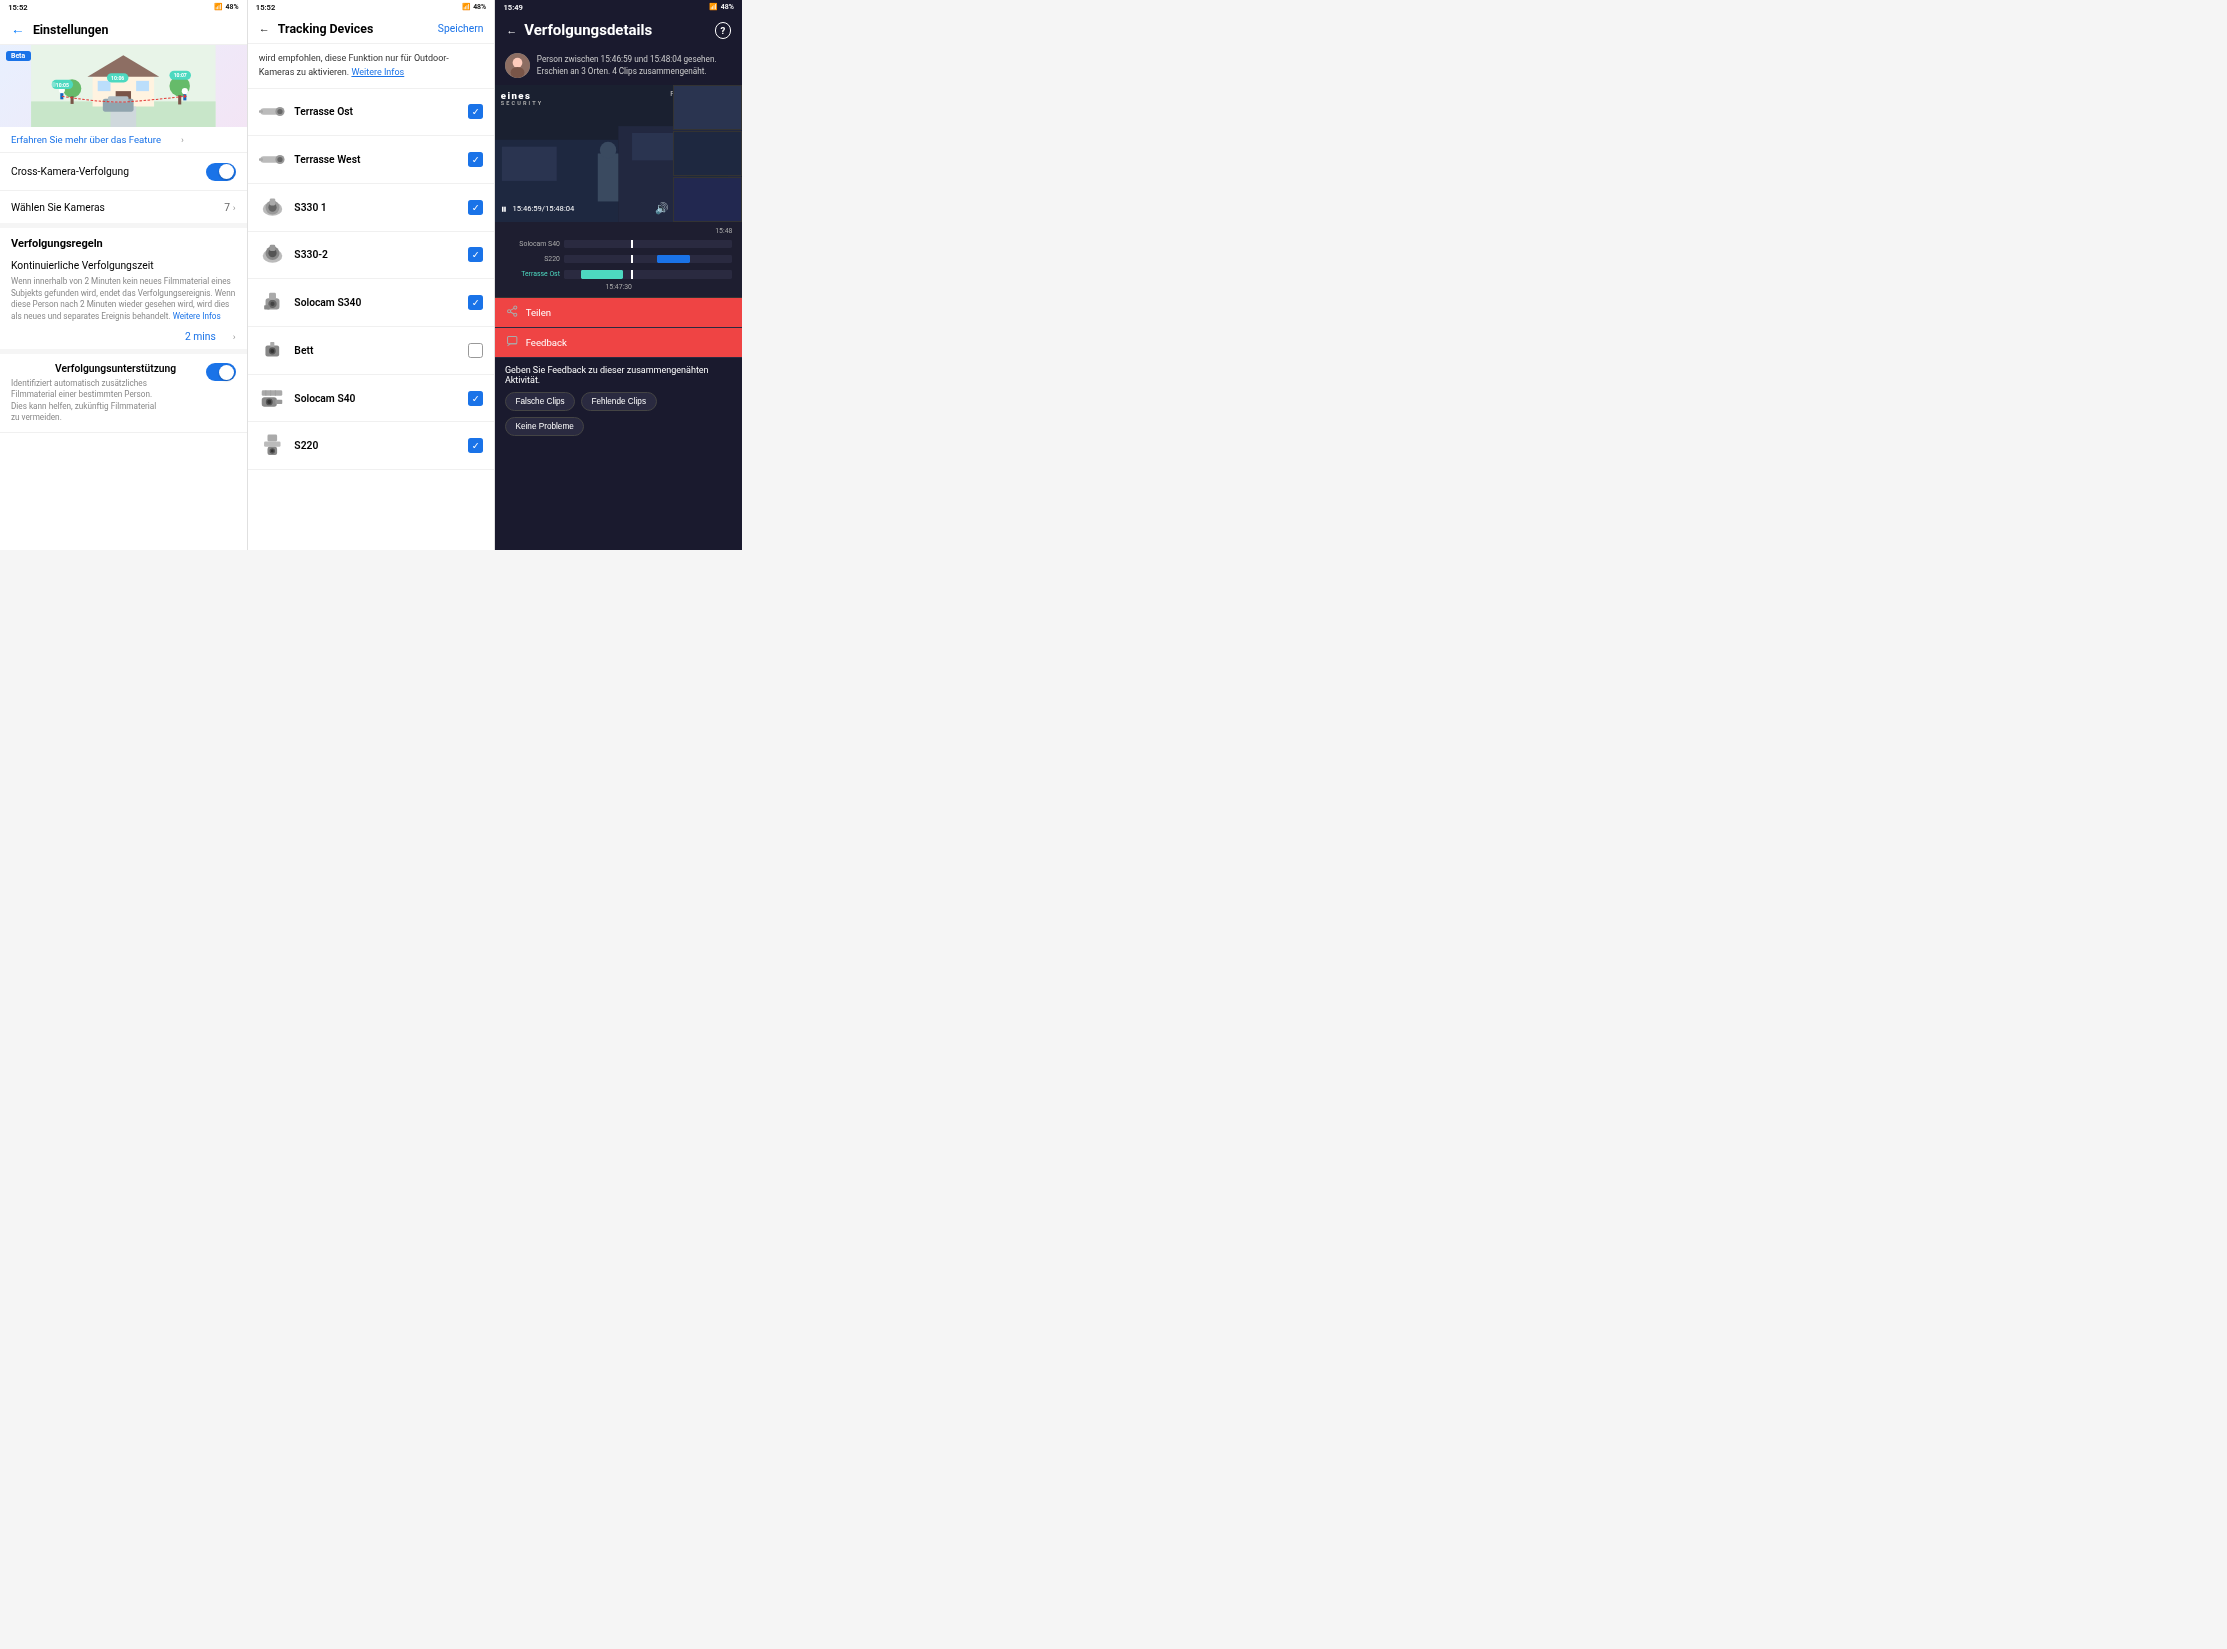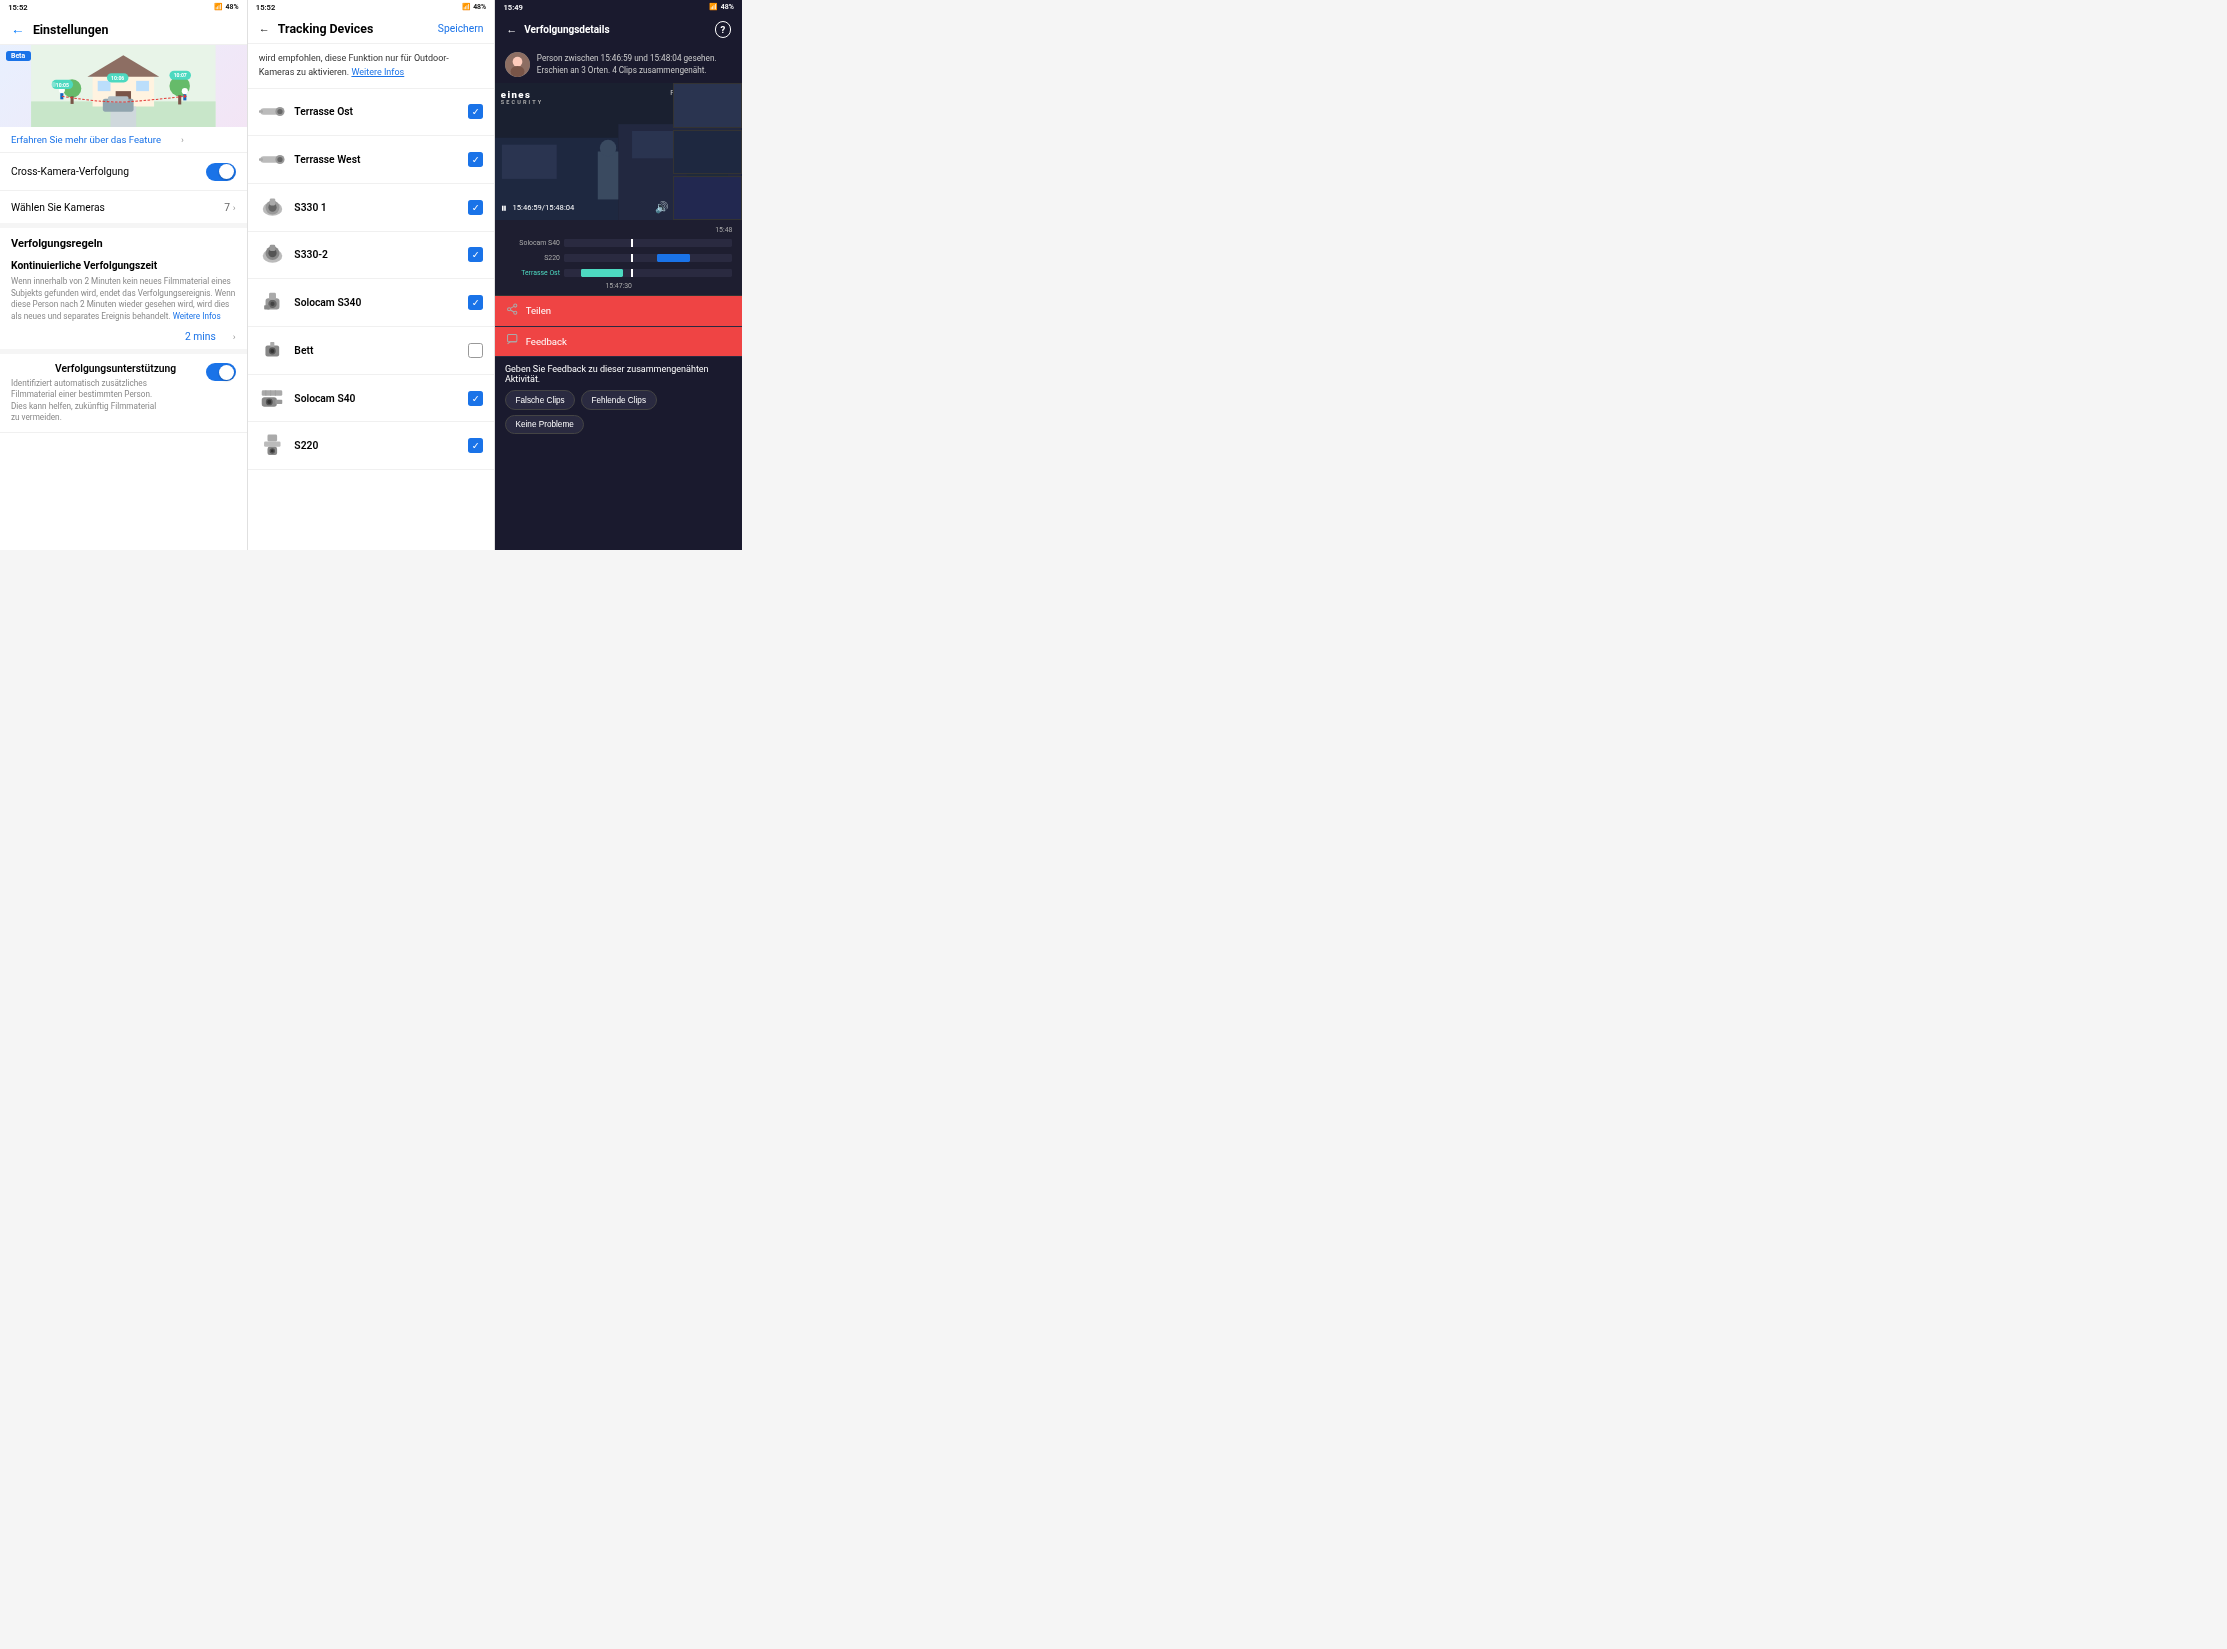--- a/index.html
+++ b/index.html
@@ -152,21 +152,21 @@
     .section-title {
       padding: 8.2px 11px 2.7px;
       font-size: 11px;
       font-weight: 700;
       color: #000;
     }
 
     .subsection-title {
       padding: 6.9px 11px 2.7px;
       font-size: 10.3px;
-      font-weight: 700;
+      font-weight: 400;
       color: #000;
     }
 
     .subsection-desc {
       padding: 1.4px 11px 5.5px;
       font-size: 8.2px;
       color: #888;
       line-height: 1.4;
     }
 
@@ -336,21 +336,21 @@
       background: #1a1a2e;
     }
 
     .p3-header-left {
       display: flex;
       align-items: center;
       gap: 6.9px;
     }
 
     .p3-title {
-      font-size: 10px;
+      font-size: 15px;
       font-weight: 700;
       color: #fff;
     }
 
     .p3-info-icon {
       width: 16.5px;
       height: 16.5px;
       border: 1.4px solid #fff;
       border-radius: 50%;
       display: flex;

